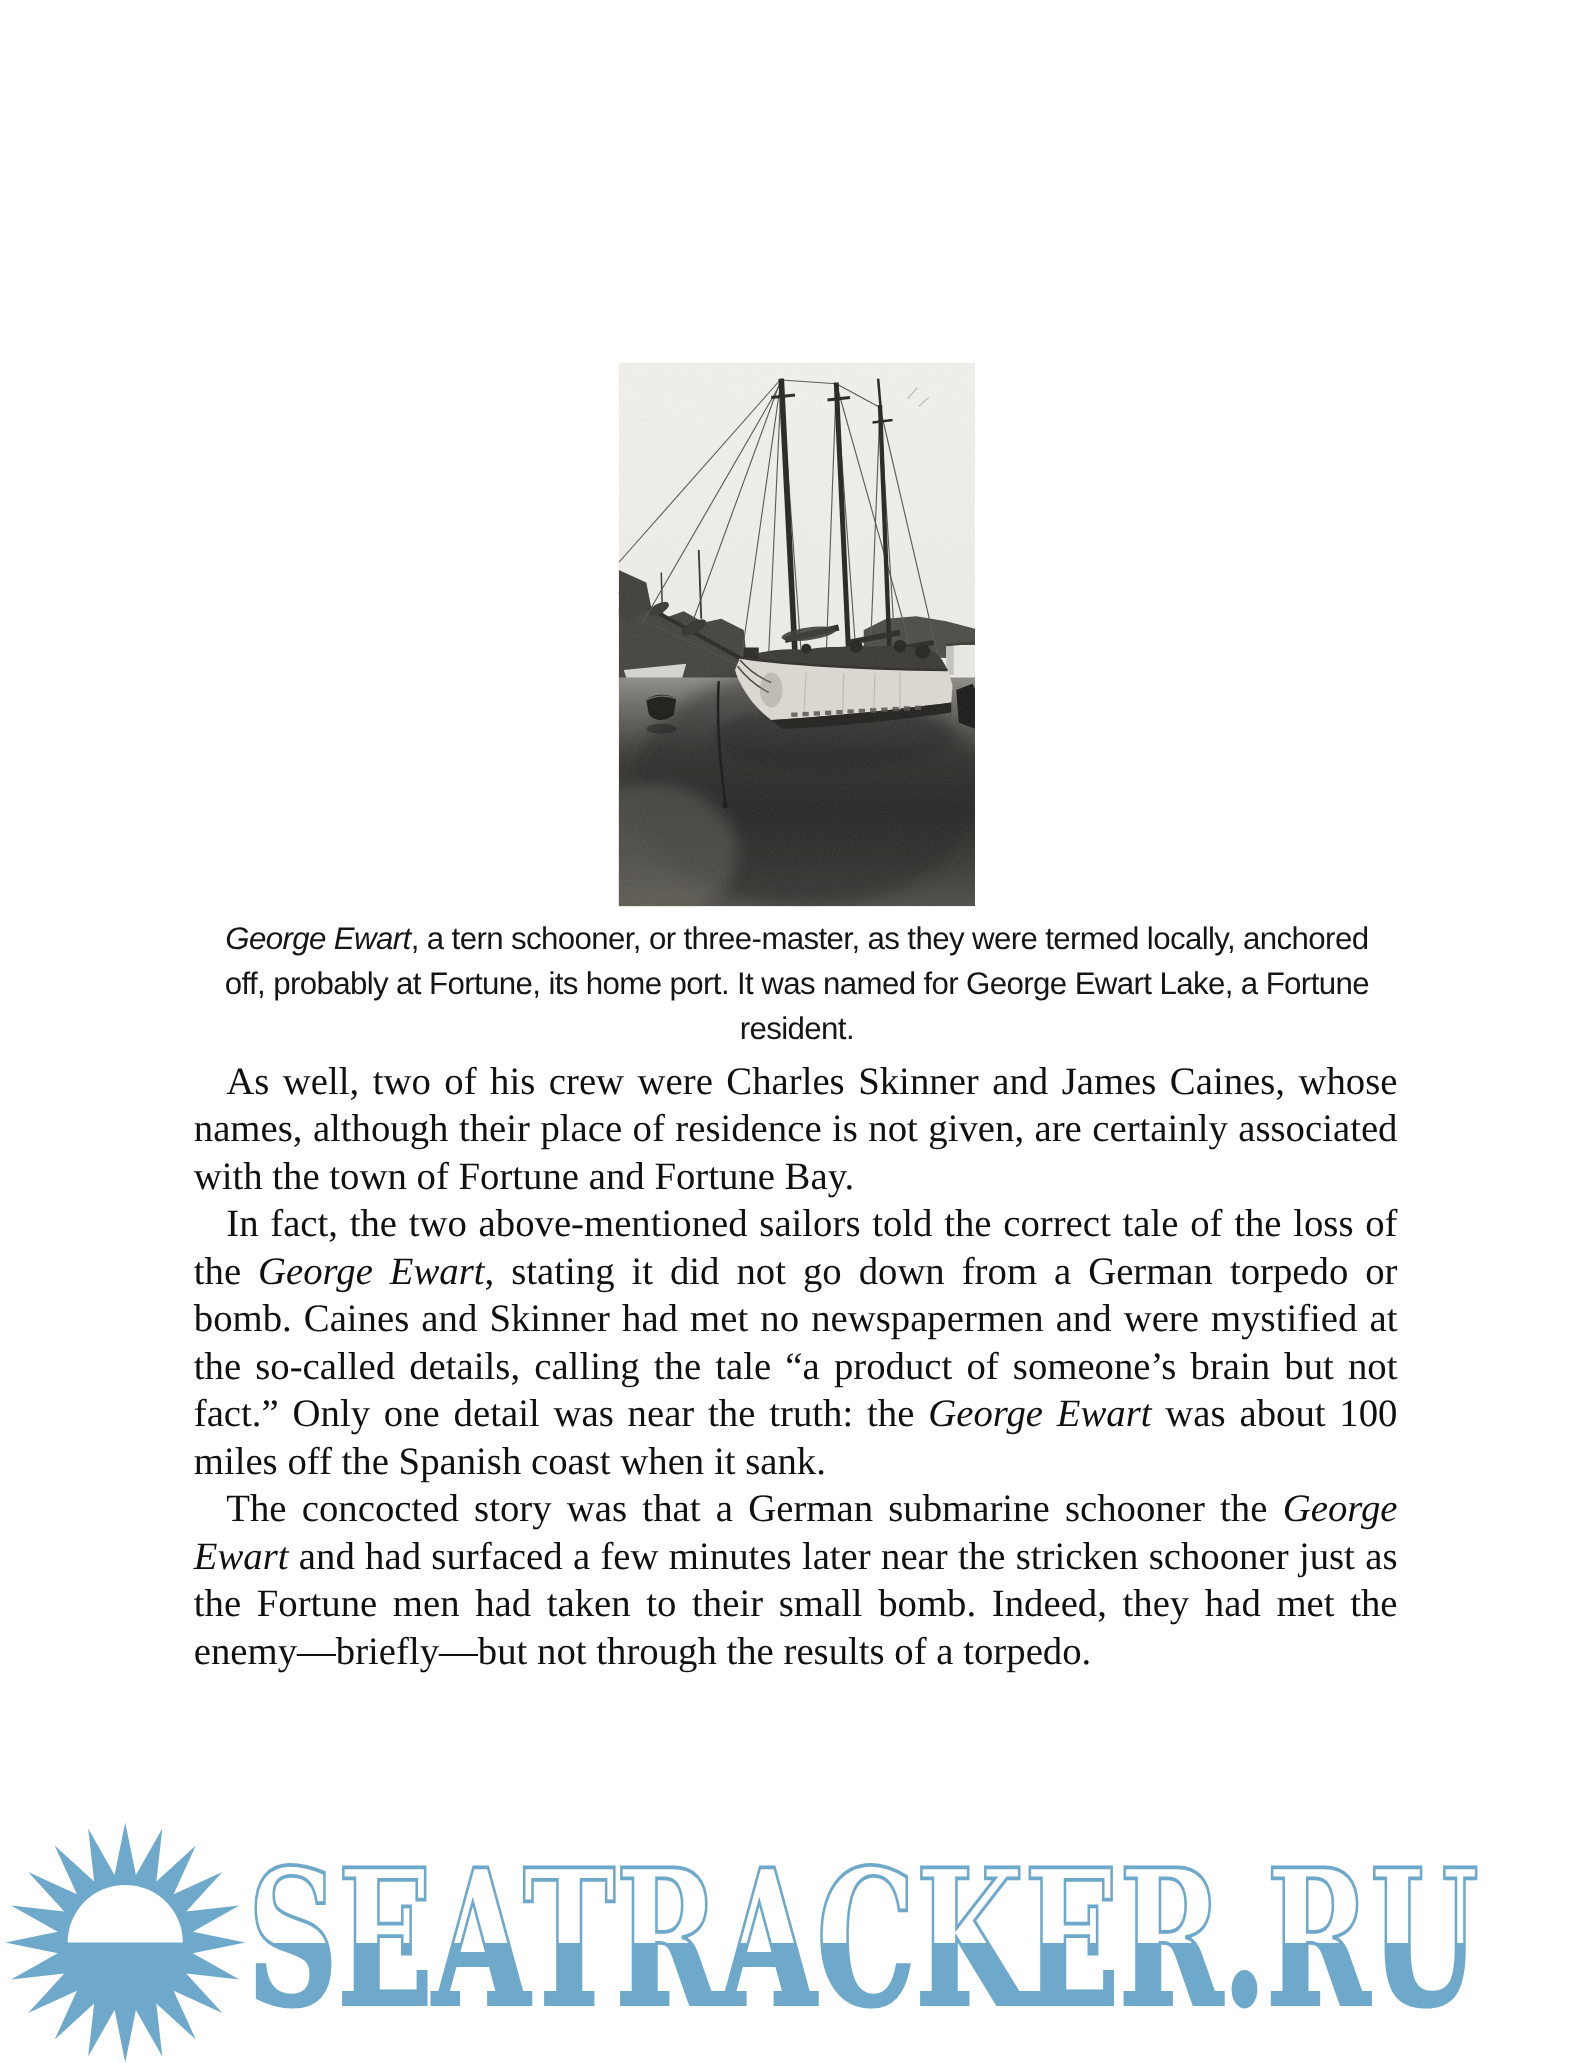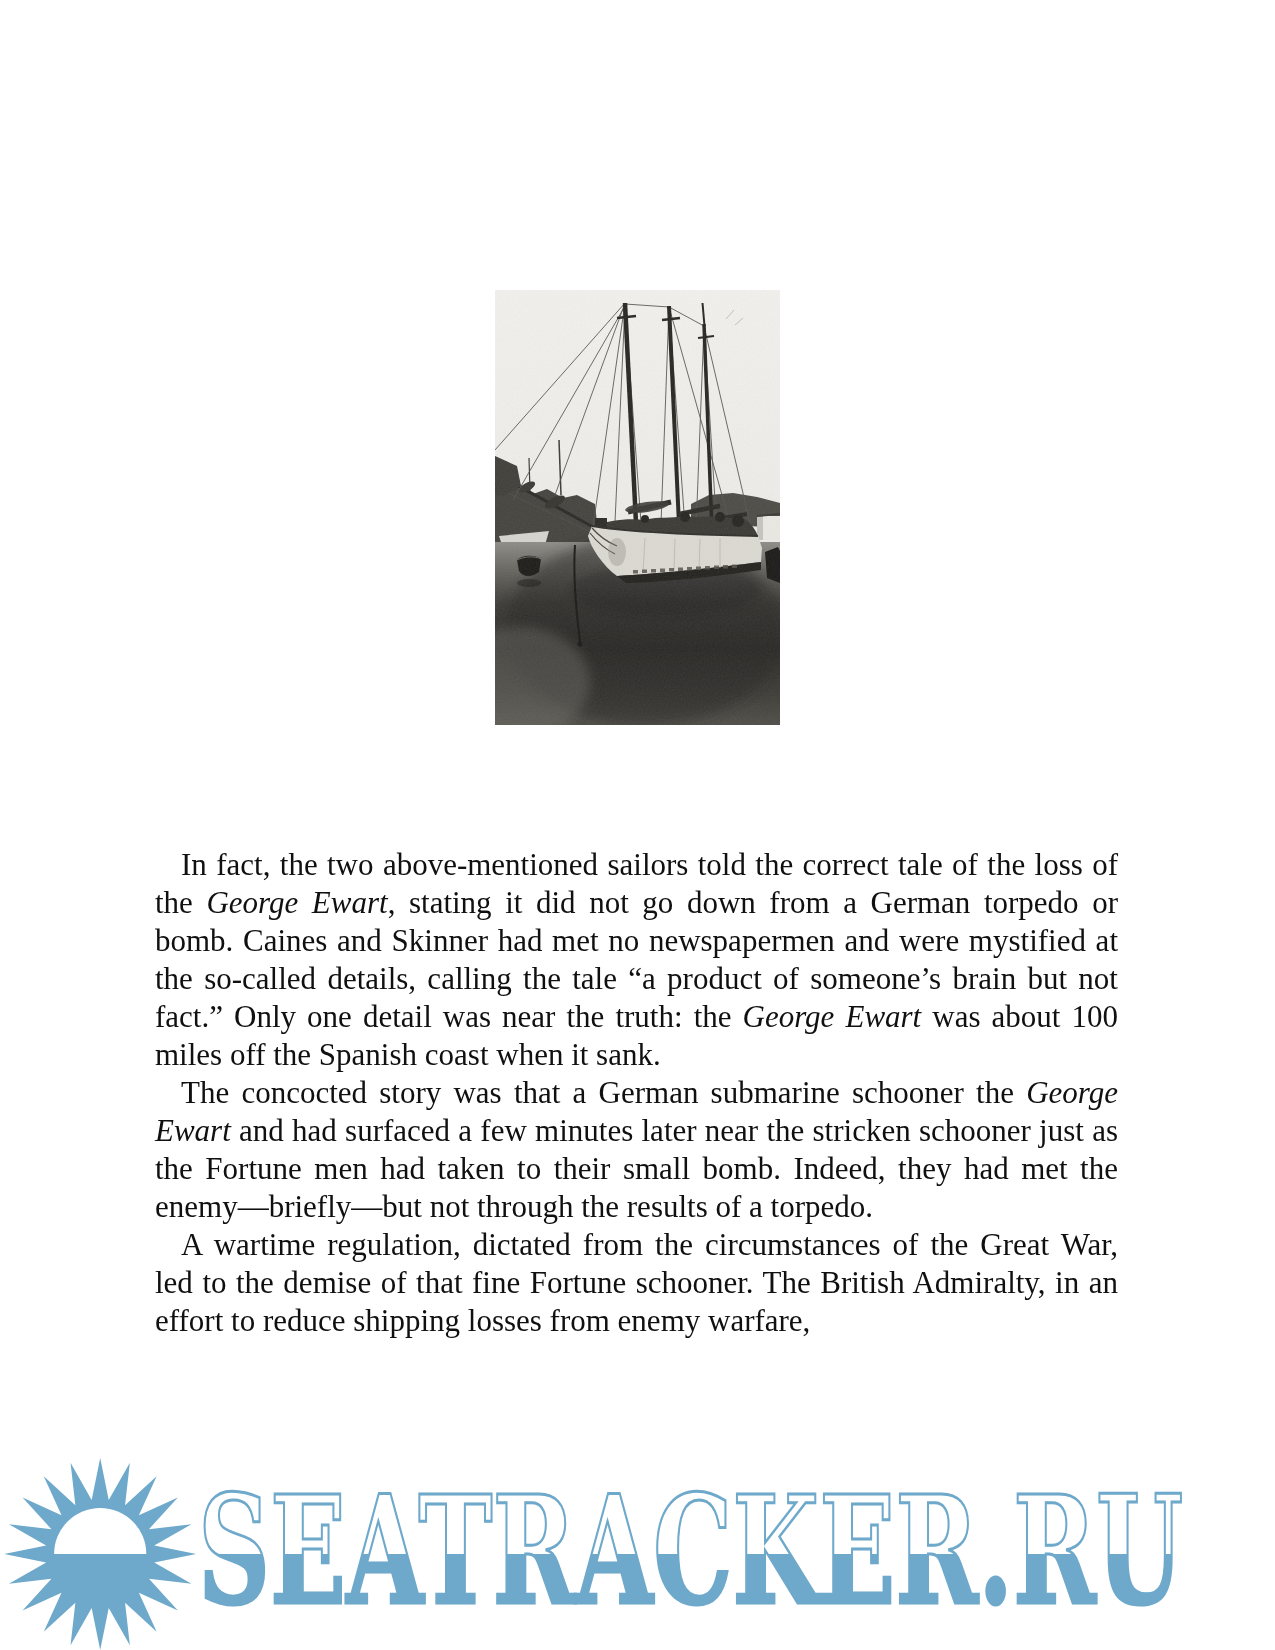--- a/index.html
+++ b/index.html
@@ -215,25 +215,26 @@
         <path d="M22,270 C30,266 40,266 46,269" stroke="#6e6c65" stroke-width="1" fill="none"></path>
         <ellipse cx="34" cy="293" rx="12" ry="4" fill="#191816" opacity="0.5"></ellipse>
       </g>
 
       <path d="M270,262 L283,257 L285,261 L285,293 L272,288 Z" fill="#191816"></path>
 
       <rect x="0" y="0" width="285" height="435" filter="url(#grain)"></rect>
     </svg>
   </div>
 
+  <div class="caption"><span class="it">George Ewart</span><span>, a tern schooner, or three-master, as they were termed locally, anchored off, probably at Fortune, its home port. It was named for George Ewart Lake, a Fortune resident.</span></div>
 
   <div class="bodytext" id="text-block-bottom">
+    <p class="indent"><span>As well, two of his crew were Charles Skinner and James Caines, whose names, although their place of residence is not given, are certainly associated with the town of Fortune and Fortune Bay.</span></p>
     <p class="indent"><span>In fact, the two above-mentioned sailors told the correct tale of the loss of the </span><span class="it">George Ewart</span><span>, stating it did not go down from a German torpedo or bomb. Caines and Skinner had met no newspapermen and were mystified at the so-called details, calling the tale “a product of someone’s brain but not fact.” Only one detail was near the truth: the </span><span class="it">George Ewart</span><span> was about 100 miles off the Spanish coast when it sank.</span></p>
     <p class="indent"><span>The concocted story was that a German submarine schooner the </span><span class="it">George Ewart</span><span> and had surfaced a few minutes later near the stricken schooner just as the Fortune men had taken to their small bomb. Indeed, they had met the enemy—briefly—but not through the results of a torpedo.</span></p>
-    <p class="indent"><span>A wartime regulation, dictated from the circumstances of the Great War, led to the demise of that fine Fortune schooner. The British Admiralty, in an effort to reduce shipping losses from enemy warfare,</span></p>
   </div>
 
   <svg class="watermark-svg" viewBox="0 0 1275 254">
     <defs>
       <linearGradient id="wmfill" x1="0" y1="0" x2="0" y2="1">
         <stop offset="0.52" stop-color="#ffffff"></stop>
         <stop offset="0.52" stop-color="#6ea9cb"></stop>
       </linearGradient>
     </defs>
     <text class="wm-text" x="198" y="207" font-size="150" fill="url(#wmfill)" stroke-width="3" textLength="985" lengthAdjust="spacingAndGlyphs" stroke="#6ea9cb">SEATRACKER.RU</text>

